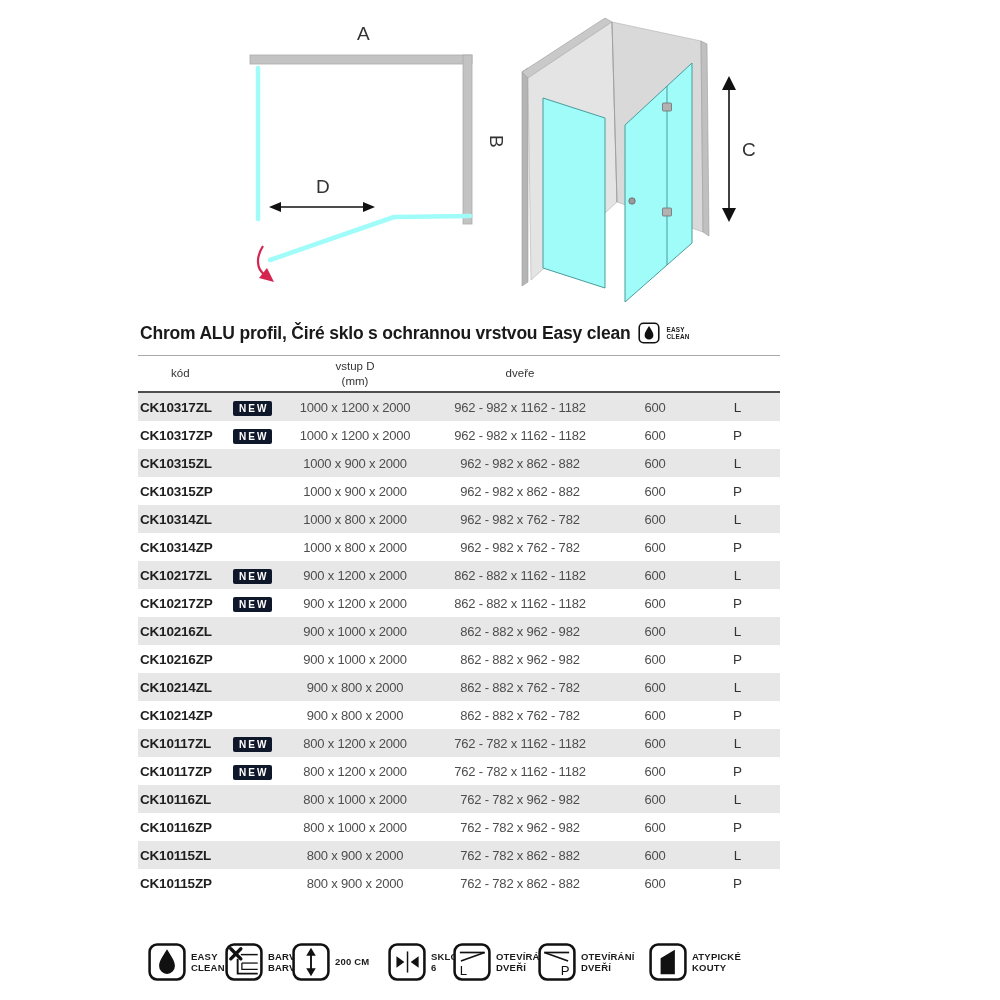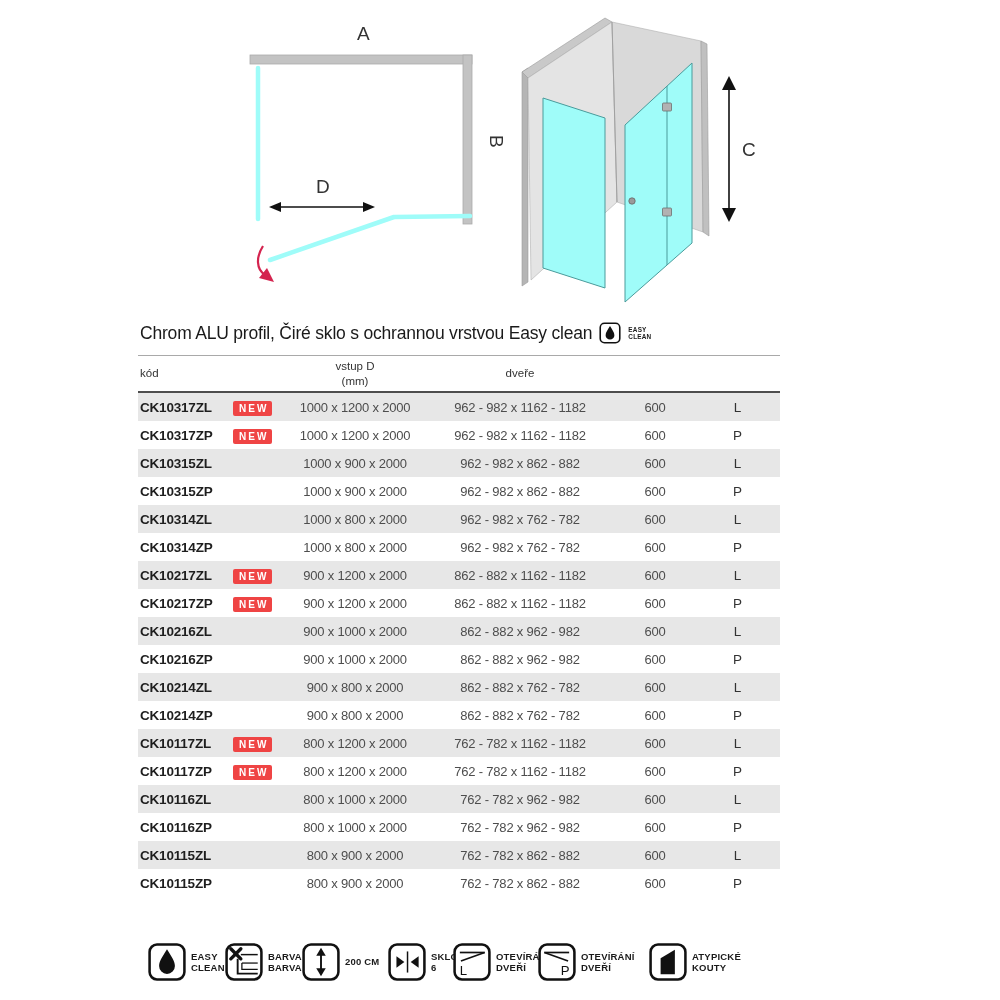--- a/index.html
+++ b/index.html
@@ -8,42 +8,42 @@
     font-family:"Liberation Sans", sans-serif;color:#222;overflow:hidden;
   }
   svg text{font-family:"Liberation Sans", sans-serif;}
 
   
   .plan-svg{position:absolute;left:230px;top:10px;}
   .iso-svg{position:absolute;left:505px;top:4px;}
 
   
   .title-row{position:absolute;left:140px;top:322px;display:flex;align-items:center;gap:7px;}
-  .page-title{font-size:17.5px;font-weight:normal;color:#1a1a1a;letter-spacing:-0.2px;}
+  .page-title{font-size:17.5px;font-weight:bold;color:#1a1a1a;letter-spacing:-0.2px;}
   .ec-badge-text{font-size:6.4px;line-height:1.15;color:#1a1a1a;font-weight:bold;letter-spacing:0.2px;}
 
   
   .spec-table{position:absolute;left:138px;top:355px;width:642px;}
   .t-head{
     display:grid;grid-template-columns:95px 52px 140px 190px 80px 85px;
     height:35px;align-items:center;
     border-top:1px solid #a9a9a9;border-bottom:2px solid #4d4d4d;
     font-size:11.5px;color:#333;line-height:1.25;
   }
-  .h-left{text-align:left;padding-left:2px;}
+  .h-left{text-align:left;padding-left:2px;margin-left:31px;}
   .h-center{text-align:center;}
   .t-row{
     display:grid;grid-template-columns:95px 52px 140px 190px 80px 85px;
     height:28px;align-items:center;
   }
   .t-row:nth-child(odd){background:#e7e7e7;}
   .c-code{font-weight:bold;font-size:13.5px;color:#1e1e1e;padding-left:2px;letter-spacing:-0.2px;}
   .c-new{text-align:left;}
   .new-badge{
-    display:inline-block;background:#ef4444;color:#fff;font-size:10px;font-weight:bold;
+    display:inline-block;background:#0f172a;color:#fff;font-size:10px;font-weight:bold;
     letter-spacing:2px;padding:2.5px 4px 2.5px 6px;border-radius:2px;line-height:1;
   }
   .c-val{text-align:center;font-size:13px;color:#4d4d4d;letter-spacing:-0.2px;}
   .c-door{text-align:center;font-size:13.5px;color:#333;}
 
   
   .legend{position:absolute;left:0;top:943px;width:1000px;height:50px;}
   .lg-item{position:absolute;top:0;display:flex;align-items:center;gap:5px;}
   .lg-label{font-size:9.5px;line-height:1.2;color:#1a1a1a;font-weight:bold;letter-spacing:0.2px;white-space:nowrap;}
 </style>
@@ -302,21 +302,21 @@
       <line x1="5.5" y1="5.5" x2="15" y2="15" stroke="#111" stroke-width="3.2" stroke-linecap="round"></line>
       <line x1="15" y1="5.5" x2="5.5" y2="15" stroke="#111" stroke-width="3.2" stroke-linecap="round"></line>
       <path d="M15 11 H31" stroke="#111" stroke-width="1.4" fill="none"></path>
       <path d="M12 15 V29 H31" stroke="#111" stroke-width="1.8" fill="none"></path>
       <path d="M16 19 H31" stroke="#111" stroke-width="1.2" fill="none"></path>
       <path d="M16 19 V25 H31" stroke="#111" stroke-width="1.2" fill="none"></path>
     </svg>
     <span class="lg-label"><span>BARVA</span><br><span>BARVA</span></span>
   </div>
 
-  <div class="lg-item" style="left:302px">
+  <div class="lg-item" style="left:292px">
     <svg width="38" height="38" viewBox="0 0 36 36">
       <rect x="1.5" y="1.5" width="33" height="33" rx="7" fill="#fff" stroke="#111" stroke-width="2.4"></rect>
       <line x1="18" y1="10" x2="18" y2="26" stroke="#111" stroke-width="1.8"></line>
       <polygon points="18,4.5 13.5,12 22.5,12" fill="#111"></polygon>
       <polygon points="18,31.5 13.5,24 22.5,24" fill="#111"></polygon>
     </svg>
     <span class="lg-label"><span>200 CM</span></span>
   </div>
 
   <div class="lg-item" style="left:388px">

